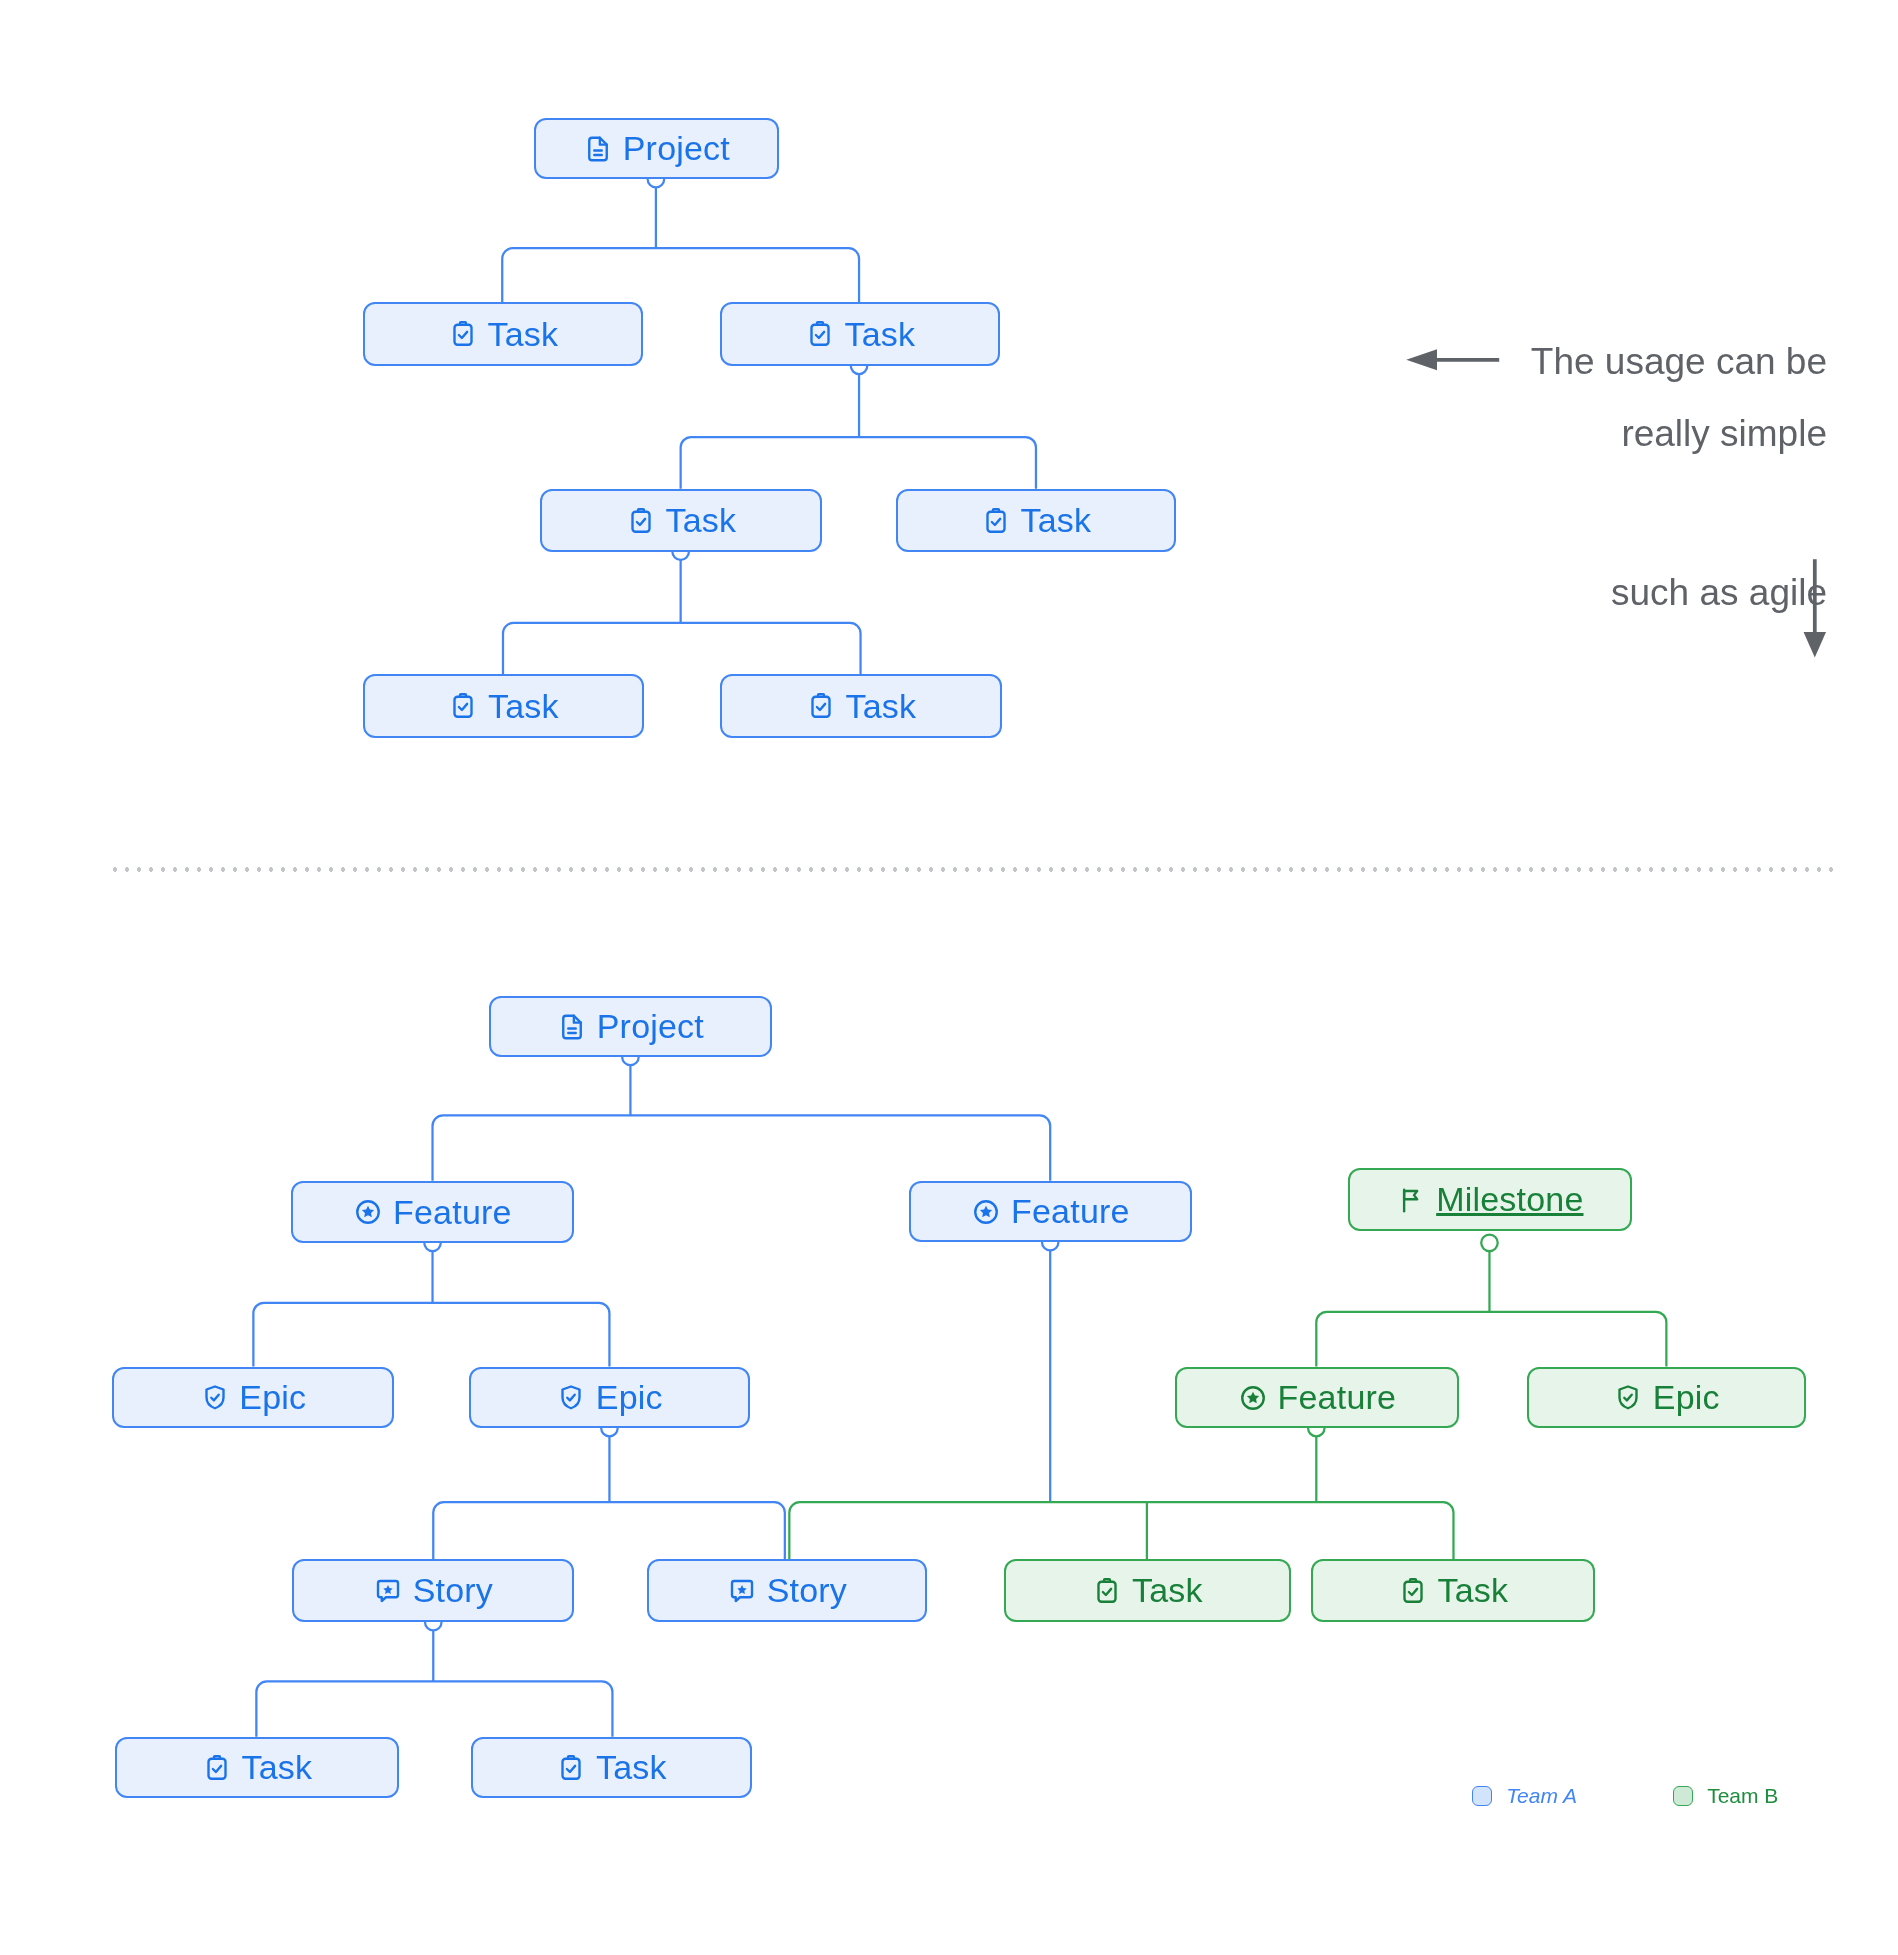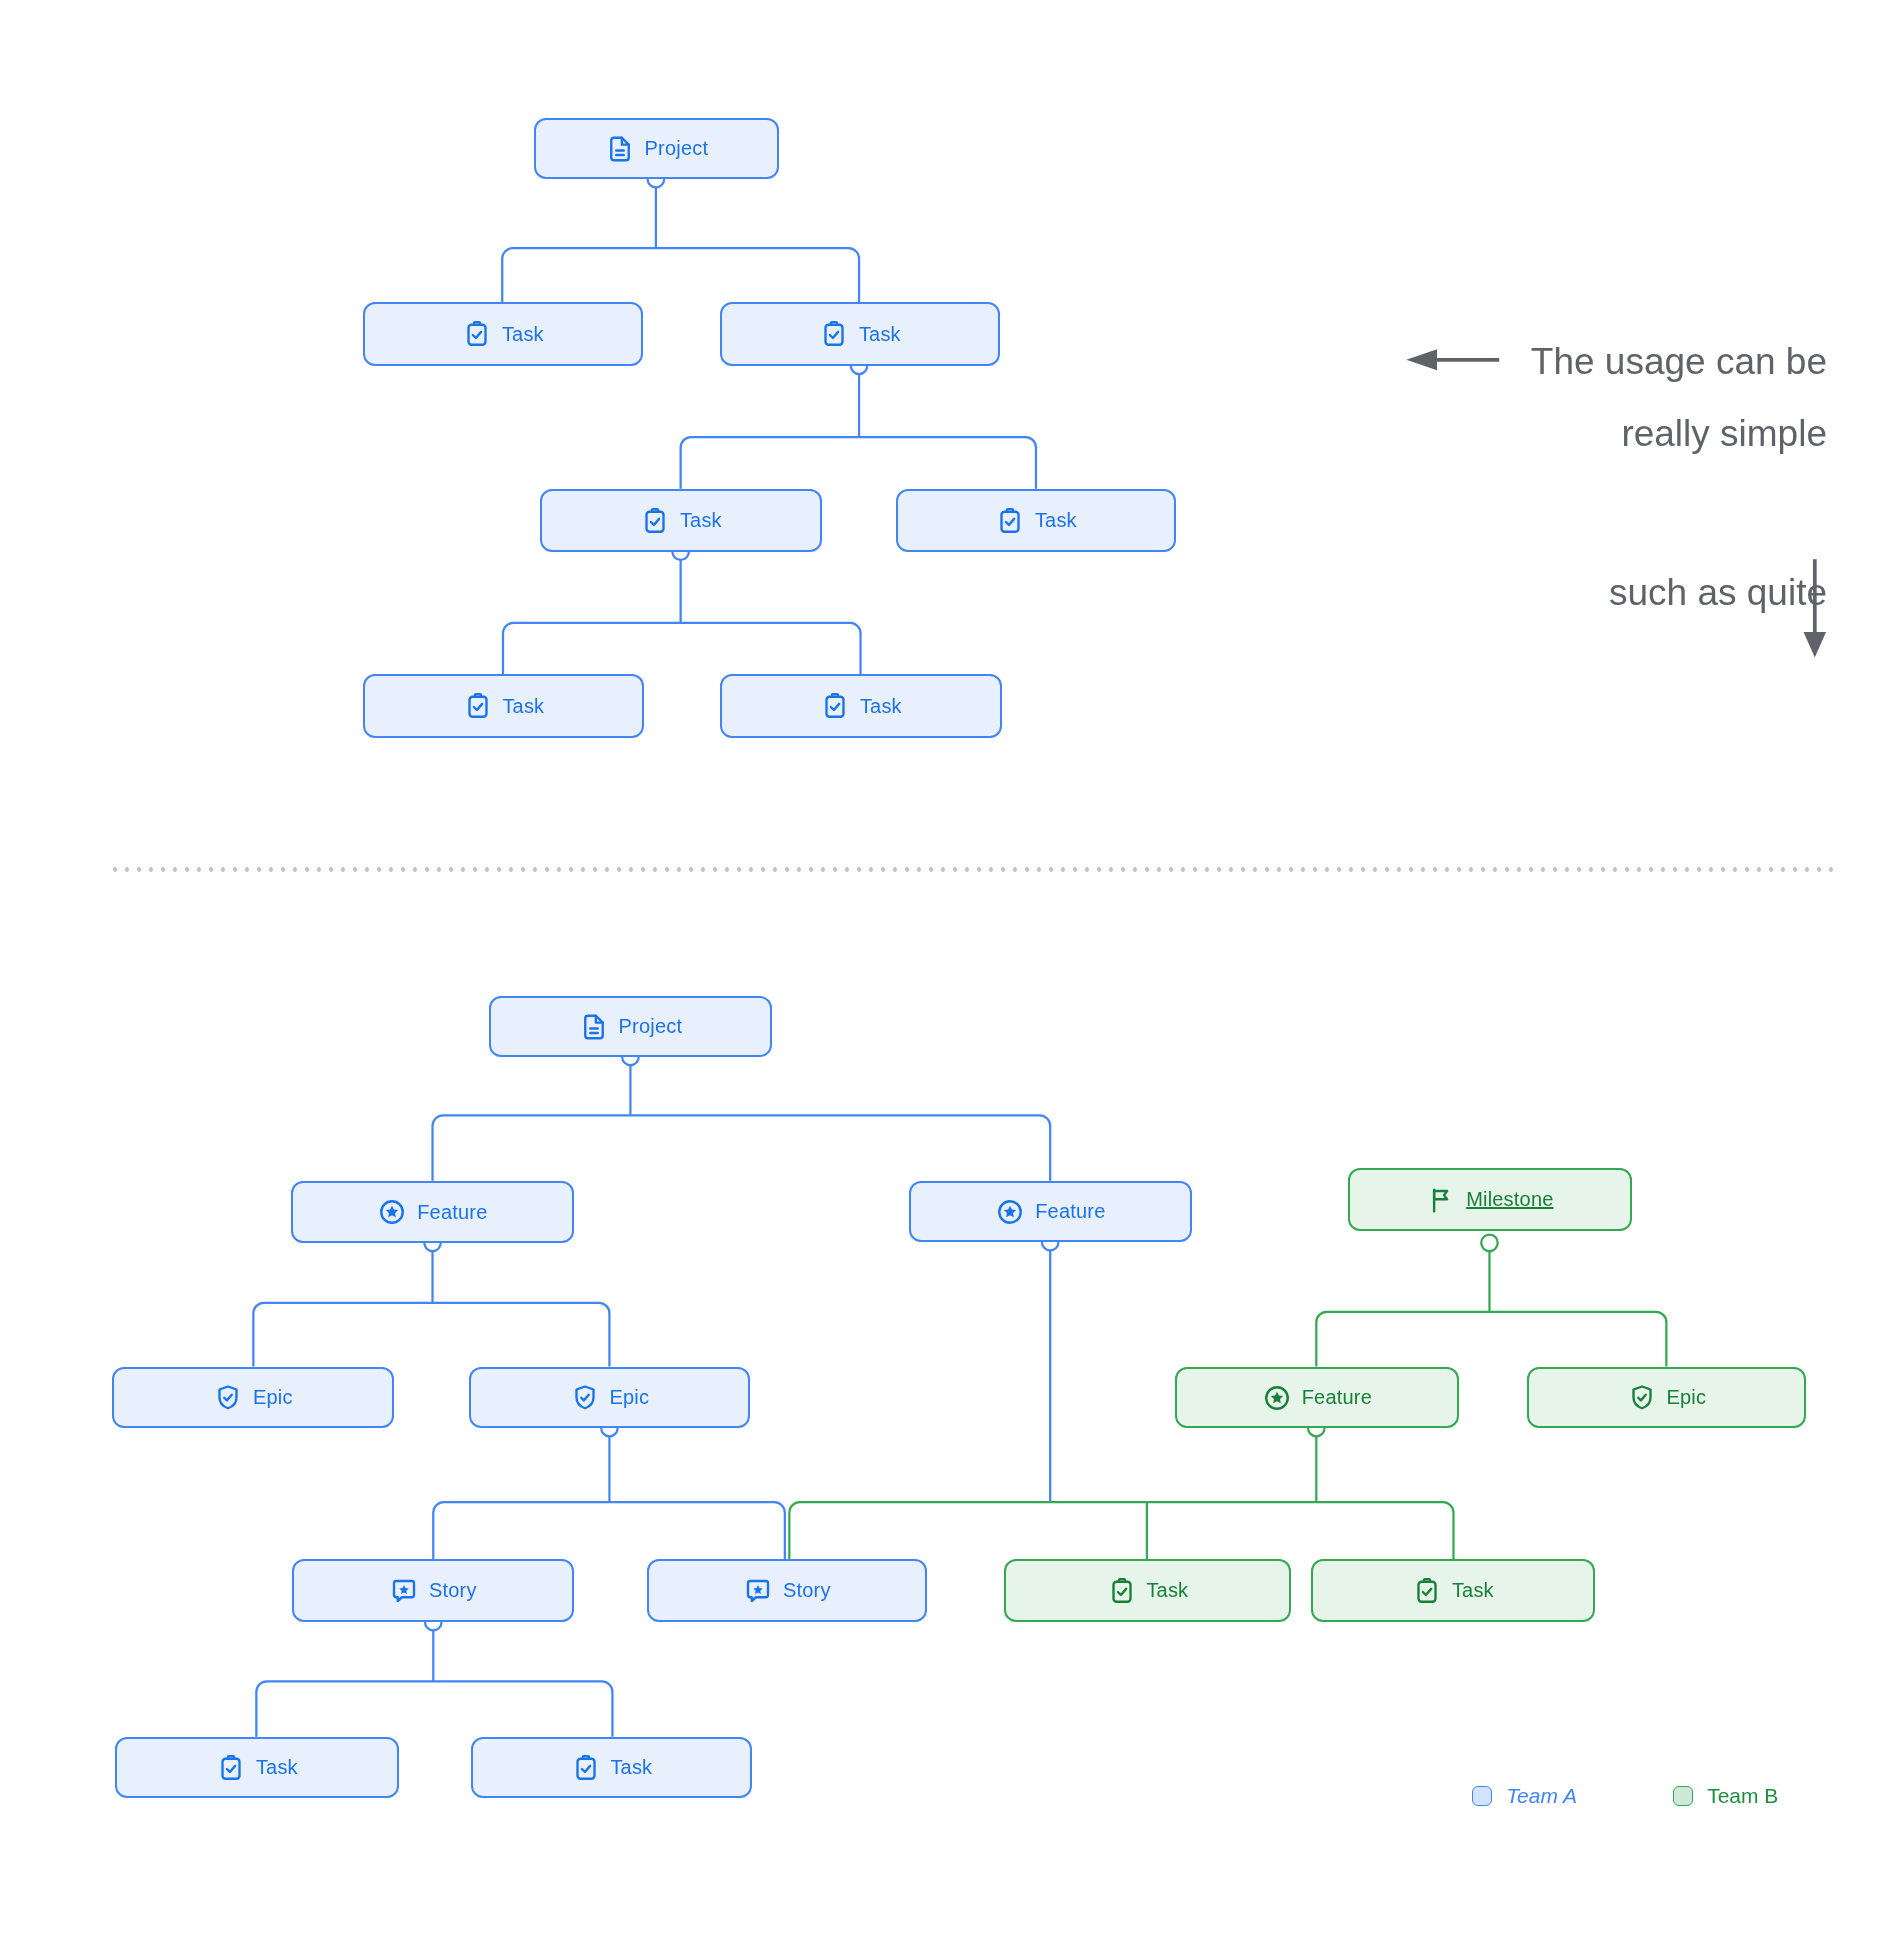--- a/index.html
+++ b/index.html
@@ -1,21 +1,21 @@
 <!DOCTYPE html>
 <html style="--a-border: #4285f4; --a-fill: #e8f0fe; --a-text: #1a73e8; --b-border: #34a853; --b-fill: #e6f4ea; --b-text: #188038; --ann: #5f6368; --dot: #c2c6cb;font-size:12px"><head>
 <meta charset="utf-8">
 <style>
   html,body{margin:0;padding:0;background:#ffffff;}
   .canvas{position:relative;width:1898px;height:1955px;background:#ffffff;overflow:hidden;
           font-family:"Liberation Sans", sans-serif;}
   #edges{position:absolute;left:0;top:0;pointer-events:none;}
   .node{position:absolute;display:flex;align-items:center;justify-content:center;gap:9.7px;
         border-radius:12px;border:2.2px solid;box-sizing:border-box;
-        font-size:20px;font-weight:500;letter-spacing:0.2px;}
+        font-size:34px;font-weight:500;letter-spacing:0.2px;}
   .team-a{background:var(--a-fill);border-color:var(--a-border);color:var(--a-text);}
   .team-b{background:var(--b-fill);border-color:var(--b-border);color:var(--b-text);}
   .nicon{display:flex;align-items:center;}
   .nicon svg{width:30px;height:30px;stroke:currentColor;fill:none;
              stroke-width:1.9;stroke-linecap:round;stroke-linejoin:round;}
   .nicon svg .fill{fill:currentColor;stroke:none;}
   .divider{position:absolute;left:109px;top:867px;width:1724px;height:4.5px;
            background-image:radial-gradient(circle, var(--dot) 1.9px, transparent 2.2px);
            background-size:12px 4.5px;background-repeat:repeat-x;}
   .ann-line{position:absolute;right:71px;width:675px;text-align:right;
@@ -274,21 +274,21 @@
           </svg>
         </span>
         <span class="nlabel">Task</span>
       </div>
     </div>
 
   <div class="divider"></div>
 
   <div class="ann-line" style="top:340px">The usage can be</div>
   <div class="ann-line" style="top:412px">really simple</div>
-  <div class="ann-line" style="top:571px">such as quite</div>
+  <div class="ann-line" style="top:571px">such as agile</div>
 
   <div class="legend">
     <div class="legend-item" style="left:1472px;top:1784px">
       <span class="swatch swatch-a"></span>
       <span class="legend-label legend-label-a">Team A</span>
     </div>
     <div class="legend-item" style="left:1673px;top:1784px">
       <span class="swatch swatch-b"></span>
       <span class="legend-label legend-label-b">Team B</span>
     </div>

